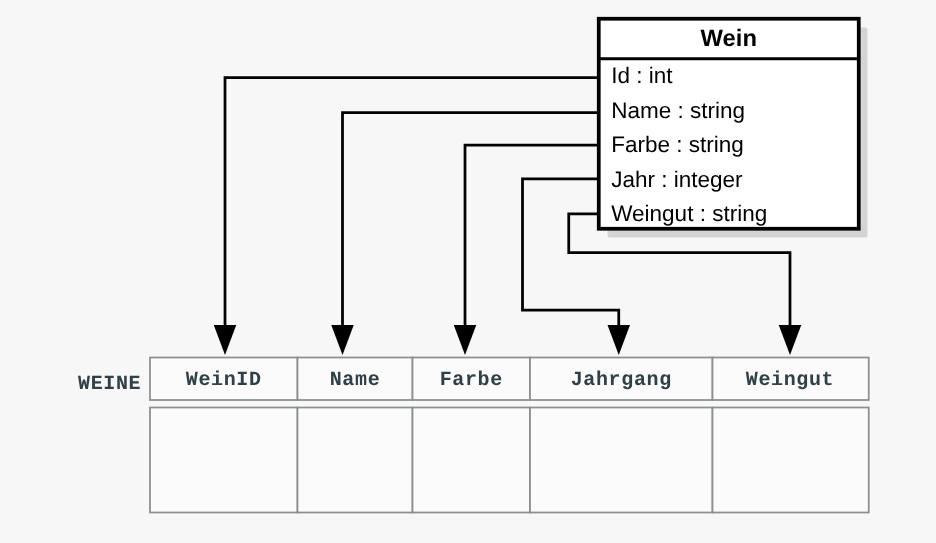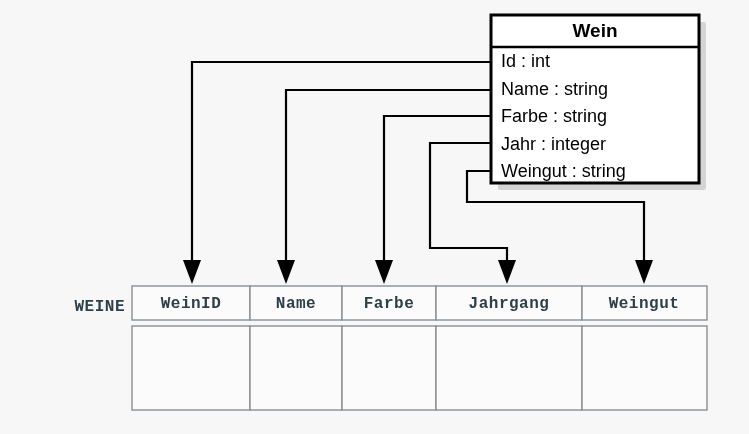--- a/index.html
+++ b/index.html
@@ -14,21 +14,20 @@
     font-family: "Liberation Sans", sans-serif;
     overflow: hidden;
     position: relative;
   }
   #diagram-root {
     position: absolute;
     left: 0;
     top: 0;
     width: 669px;
     height: 434px;
-    padding-left: 12px;
   }
   svg { display: block; }
 
   .conn-line {
     fill: none;
     stroke: #000000;
     stroke-width: 2.2;
     stroke-linejoin: miter;
     stroke-linecap: butt;
   }

